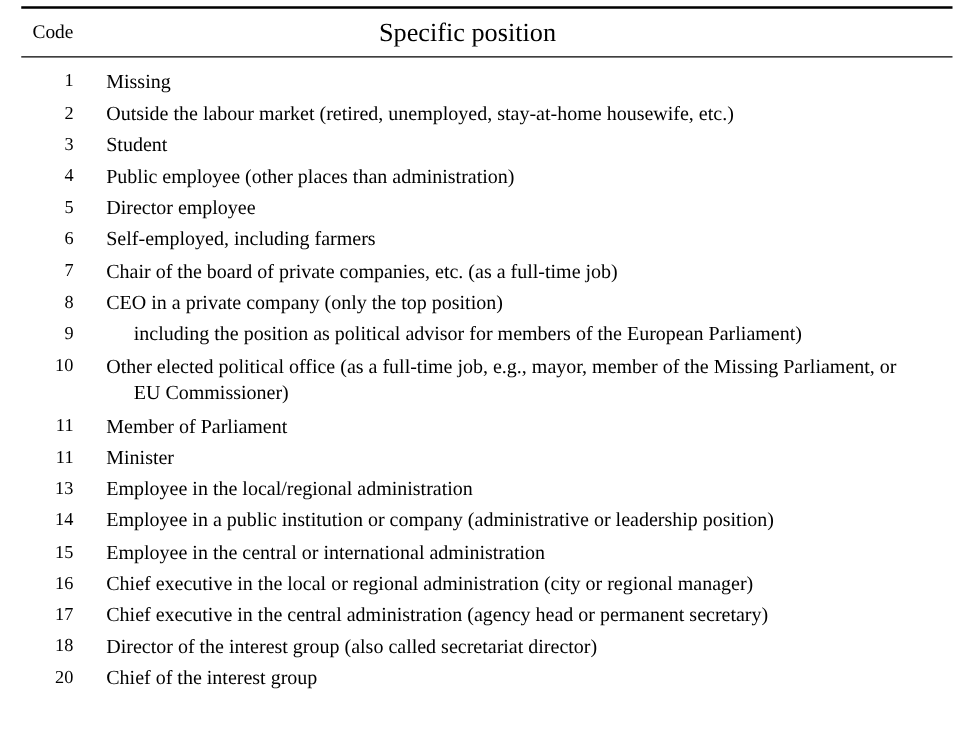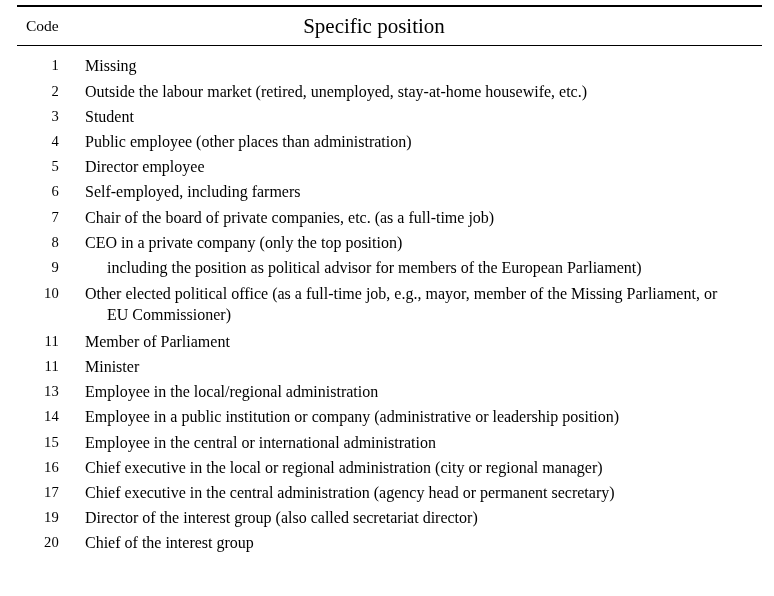--- a/index.html
+++ b/index.html
@@ -167,21 +167,21 @@
       </div>
       <div class="row">
         <div class="cell-code">16</div>
         <div class="cell-position"><span>Chief executive in the local or regional administration (city or regional manager)</span></div>
       </div>
       <div class="row">
         <div class="cell-code">17</div>
         <div class="cell-position"><span>Chief executive in the central administration (agency head or permanent secretary)</span></div>
       </div>
       <div class="row">
-        <div class="cell-code">19</div>
+        <div class="cell-code">18</div>
         <div class="cell-position"><span>Director of the interest group (also called secretariat director)</span></div>
       </div>
       <div class="row">
         <div class="cell-code">20</div>
         <div class="cell-position"><span>Chief of the interest group</span></div>
       </div>
     </div>
 
 </div>
 

